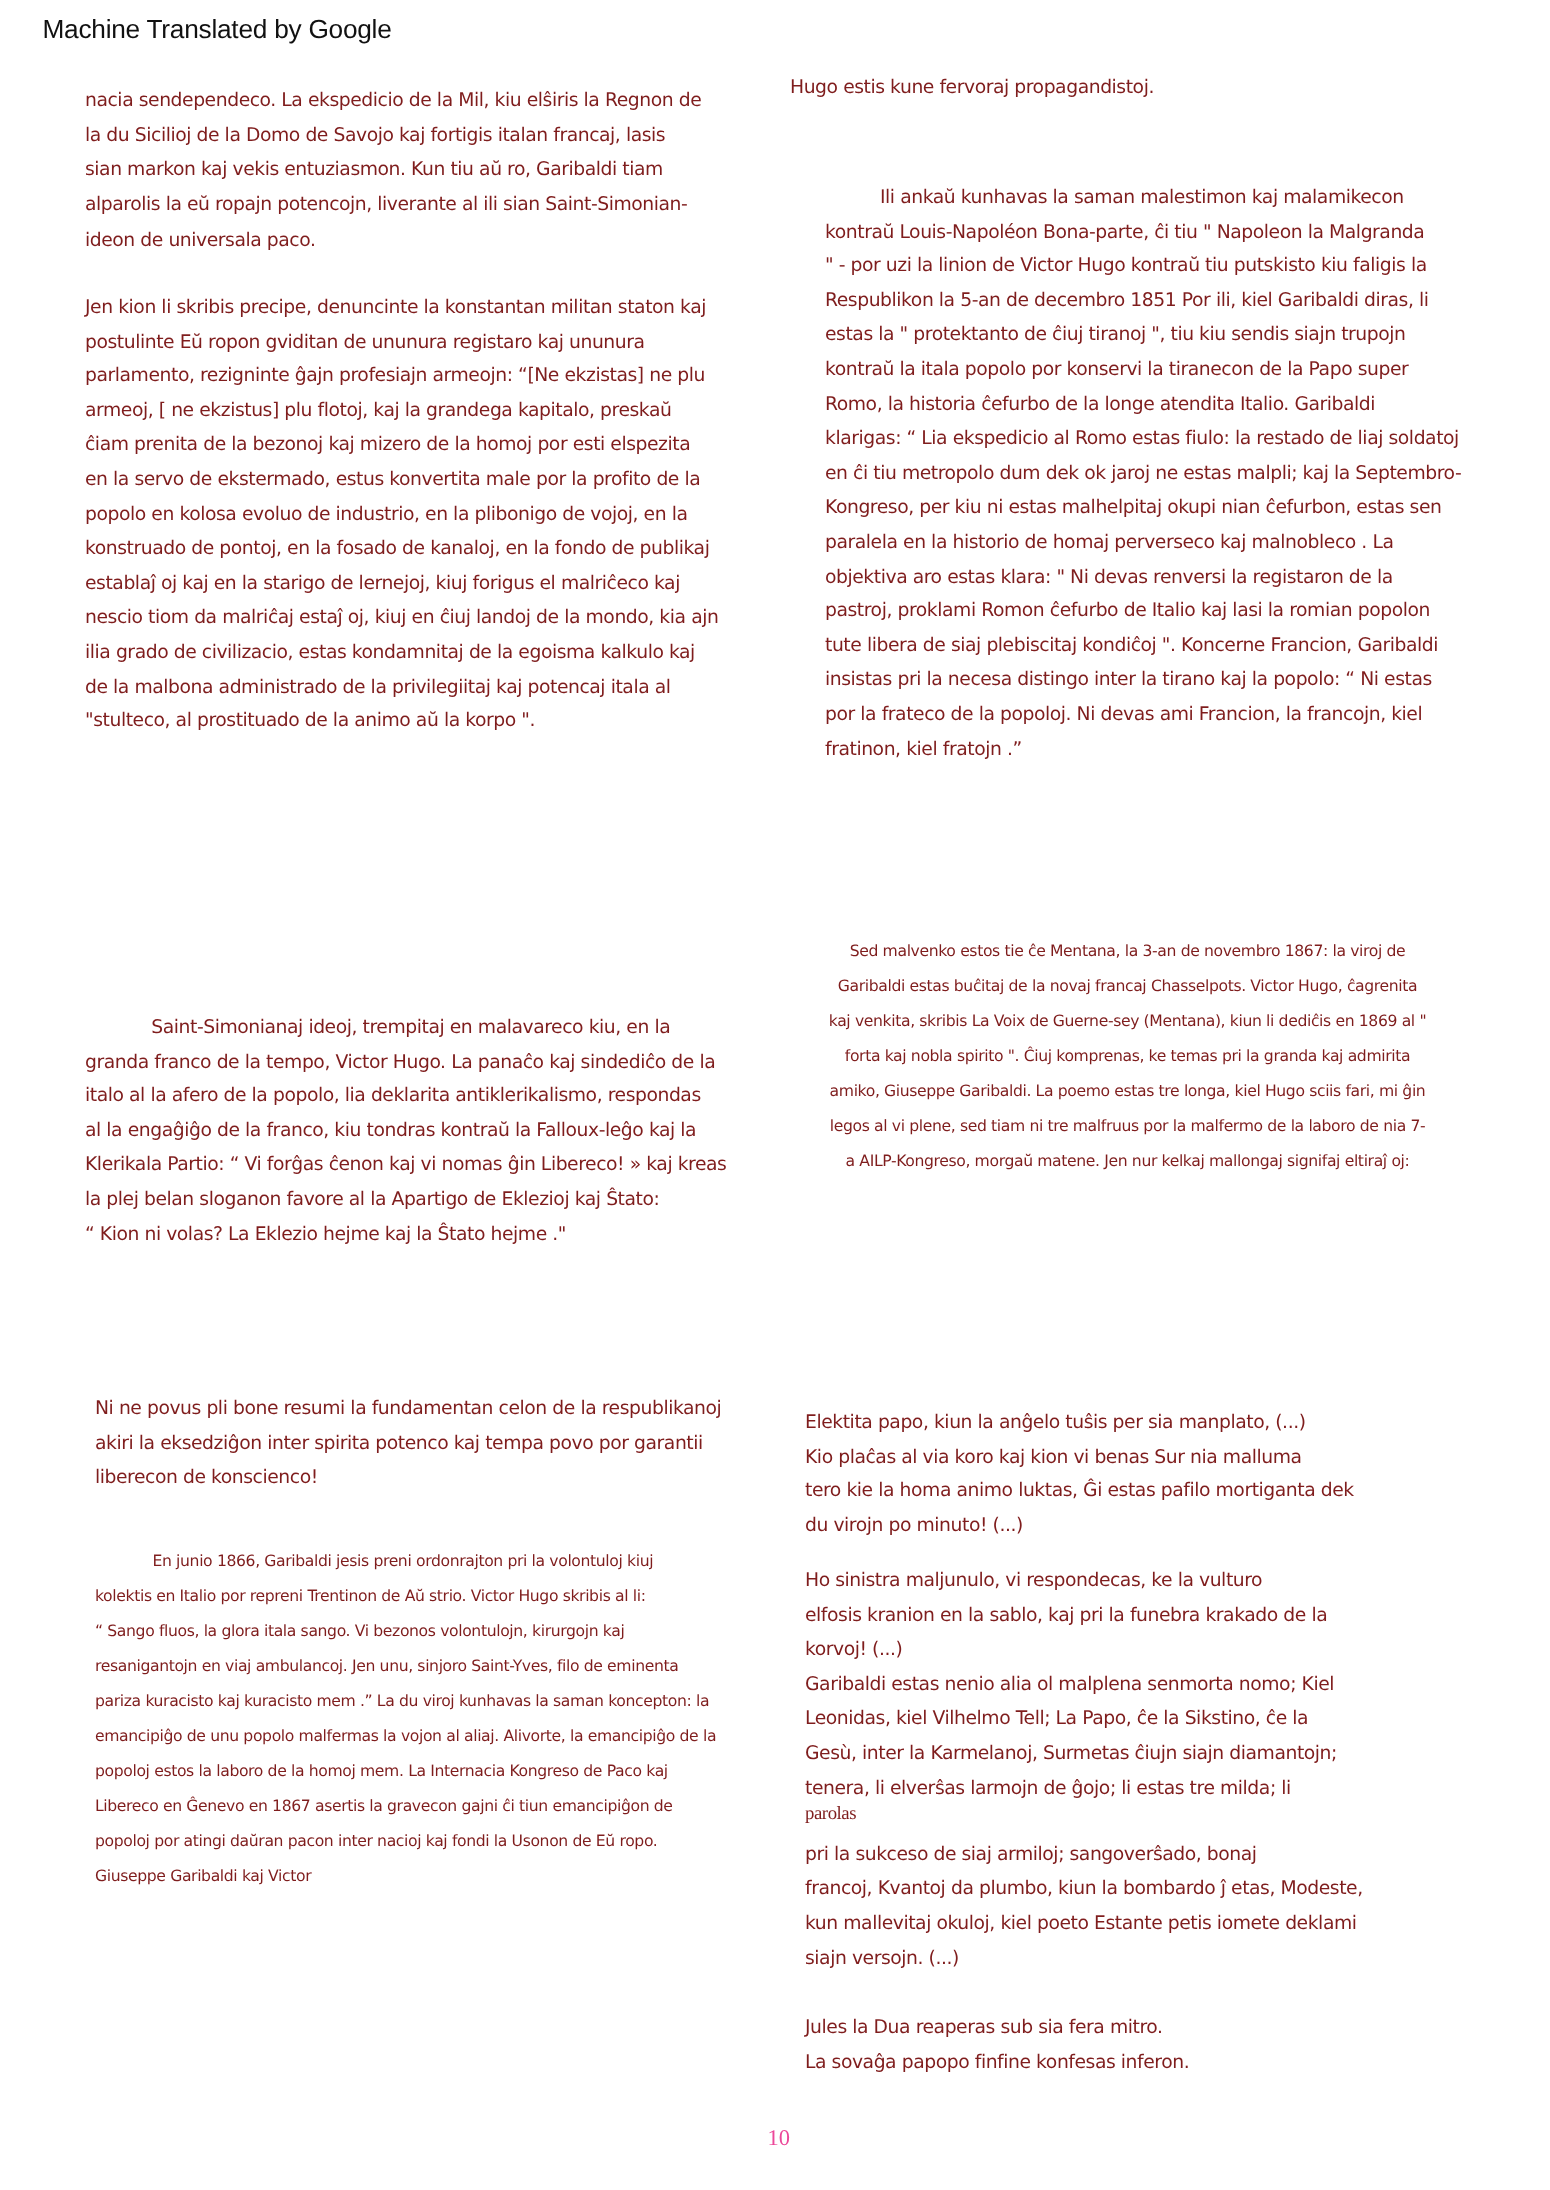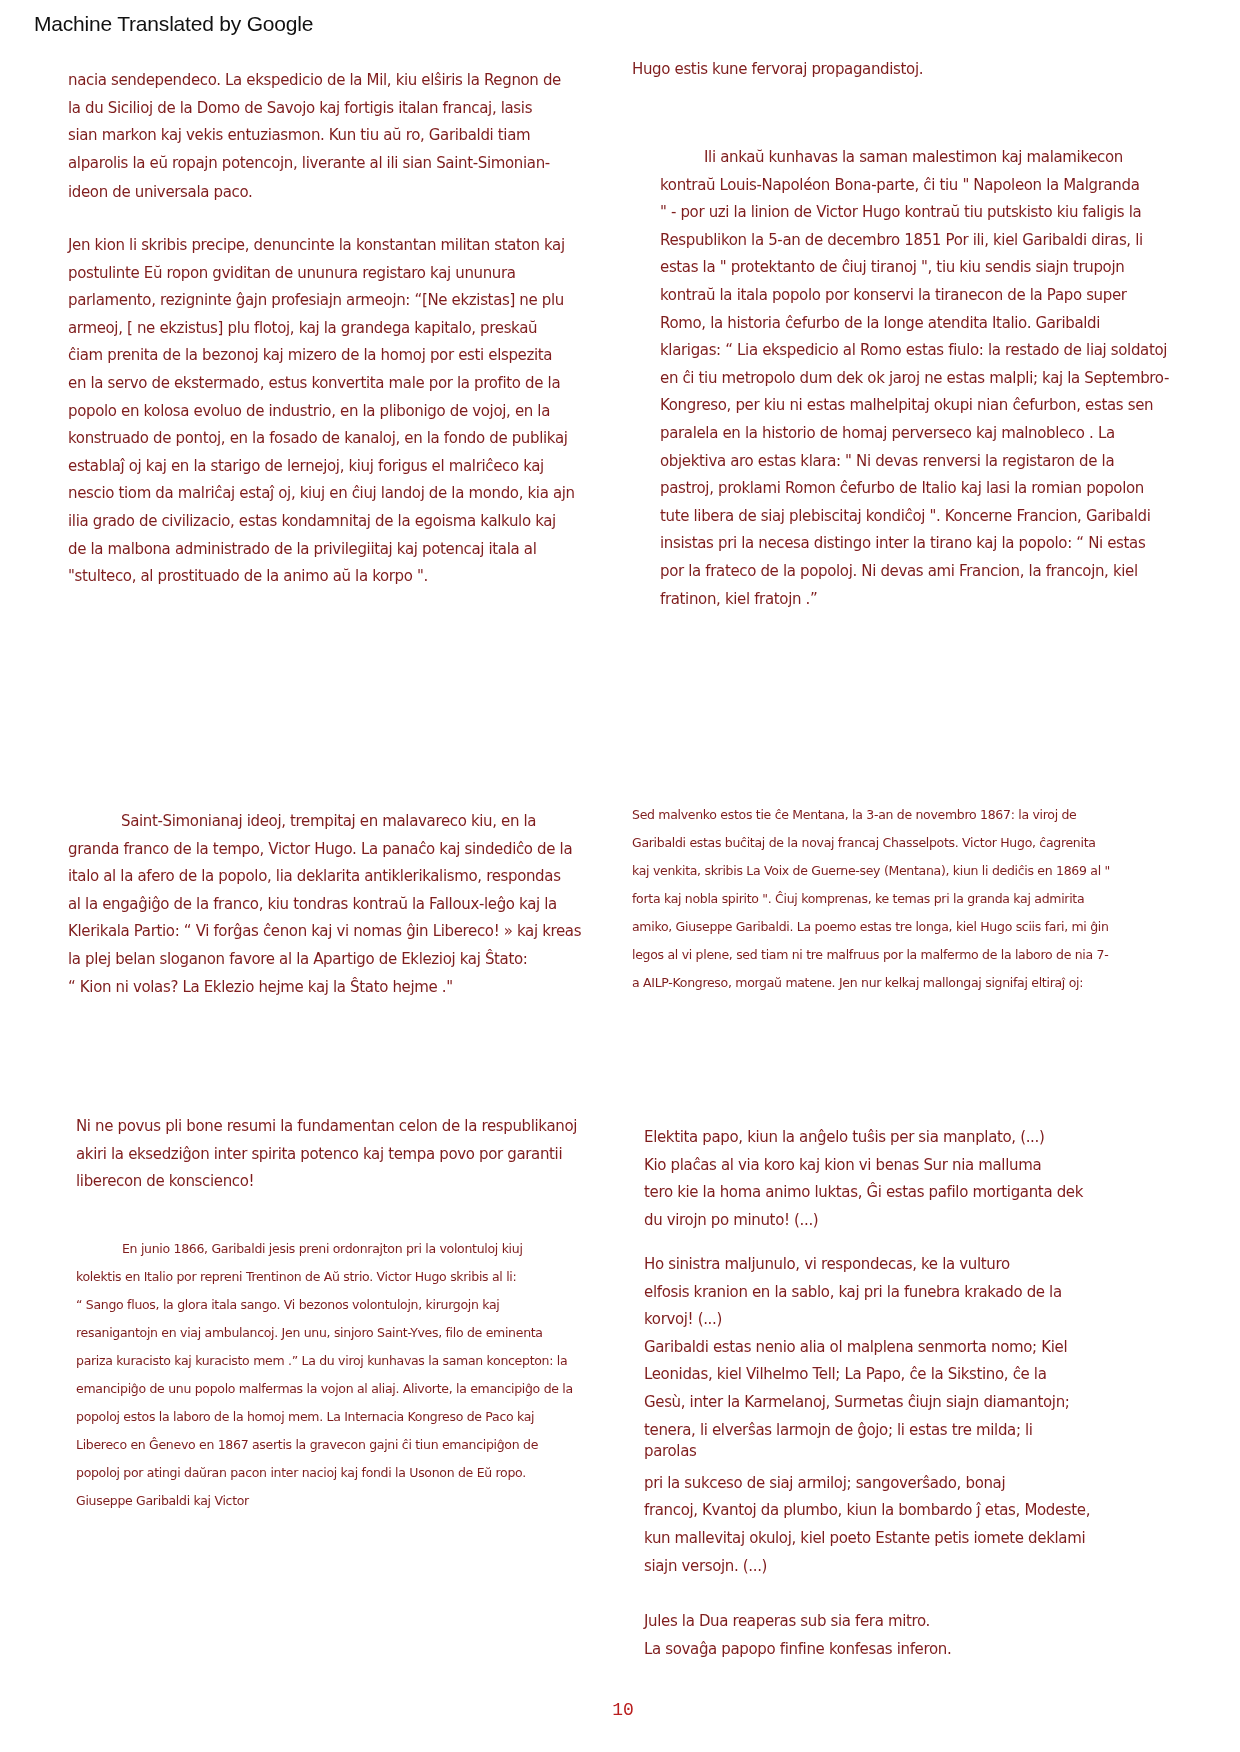--- a/index.html
+++ b/index.html
@@ -2,21 +2,21 @@
 <html><head>
 <meta charset="utf-8">
 <style>
   html, body { margin: 0; padding: 0; background: #ffffff; }
   body { width: 1240px; height: 1752px; position: relative; overflow: hidden; color: #333333; }
   .banner { position: absolute; left: 34px; top: 12px; font-family: "Liberation Sans", sans-serif; font-size: 21px; color: #111111; letter-spacing: -0.2px; }
   .blk { position: absolute; font-family: "DejaVu Sans", sans-serif; color: #7f1d1d; }
   .lg { font-size: 15px; line-height: 27.6px; letter-spacing: -0.35px; }
   .sm { font-size: 12.5px; line-height: 28px; letter-spacing: -0.3px; }
   .line { display: block; white-space: nowrap; }
-  .pnum { position: absolute; left: 608px; top: 1700px; width: 30px; text-align: center; font-family: Liberation Mono, monospace; font-size: 18px; color: #b91c1c; }
+  .pnum { position: absolute; left: 608px; top: 1700px; width: 30px; text-align: center; font-family: Liberation Serif, serif; font-size: 18px; color: #ec4899; }
 </style>
 </head>
 <body>
 
 <div class="banner">Machine Translated by Google</div>
 
 <div class="blk lg" style="left:68px; top:67px; width:500px;">
   <span class="line">nacia sendependeco. La ekspedicio de la Mil, kiu elŝiris la Regnon de</span>
   <span class="line">la du Sicilioj de la Domo de Savojo kaj fortigis italan francaj, lasis</span>
   <span class="line">sian markon kaj vekis entuziasmon. Kun tiu aŭ ro, Garibaldi tiam</span>
@@ -86,21 +86,21 @@
   <span class="line">Kongreso, per kiu ni estas malhelpitaj okupi nian ĉefurbon, estas sen</span>
   <span class="line">paralela en la historio de homaj perverseco kaj malnobleco . La</span>
   <span class="line">objektiva aro estas klara: " Ni devas renversi la registaron de la</span>
   <span class="line">pastroj, proklami Romon ĉefurbo de Italio kaj lasi la romian popolon</span>
   <span class="line">tute libera de siaj plebiscitaj kondiĉoj ". Koncerne Francion, Garibaldi</span>
   <span class="line">insistas pri la necesa distingo inter la tirano kaj la popolo: “ Ni estas</span>
   <span class="line">por la frateco de la popoloj. Ni devas ami Francion, la francojn, kiel</span>
   <span class="line">fratinon, kiel fratojn .”</span>
 </div>
 
-<div class="blk sm" style="left:632px; top:801px; width:540px;">
+<div class="blk sm" style="left:632px; top:747px; width:540px;text-align:center;">
   <span class="line">Sed malvenko estos tie ĉe Mentana, la 3-an de novembro 1867: la viroj de</span>
   <span class="line">Garibaldi estas buĉitaj de la novaj francaj Chasselpots. Victor Hugo, ĉagrenita</span>
   <span class="line">kaj venkita, skribis La Voix de Guerne-sey (Mentana), kiun li dediĉis en 1869 al "</span>
   <span class="line">forta kaj nobla spirito ". Ĉiuj komprenas, ke temas pri la granda kaj admirita</span>
   <span class="line">amiko, Giuseppe Garibaldi. La poemo estas tre longa, kiel Hugo sciis fari, mi ĝin</span>
   <span class="line">legos al vi plene, sed tiam ni tre malfruus por la malfermo de la laboro de nia 7-</span>
   <span class="line">a AILP-Kongreso, morgaŭ  matene. Jen nur kelkaj mallongaj signifaj eltiraĵ oj:</span>
 </div>
 
 <div class="blk lg" style="left:644px; top:1124px; width:520px;">
@@ -111,21 +111,21 @@
 </div>
 
 <div class="blk lg" style="left:644px; top:1251px; width:520px;">
   <span class="line">Ho sinistra maljunulo, vi respondecas, ke la vulturo</span>
   <span class="line">elfosis kranion en la sablo, kaj pri la funebra krakado de la</span>
   <span class="line">korvoj! (...)</span>
   <span class="line">Garibaldi estas nenio alia ol malplena senmorta nomo; Kiel</span>
   <span class="line">Leonidas, kiel Vilhelmo Tell; La Papo, ĉe la Sikstino, ĉe la</span>
   <span class="line">Gesù, inter la Karmelanoj, Surmetas ĉiujn siajn diamantojn;</span>
   <span class="line">tenera, li elverŝas larmojn de ĝojo; li estas tre milda; li</span>
-  <span class="line" style="margin-top:-6px;">parolas</span>
+  <span class="line" style="margin-top:-6px;font-family:Liberation Serif, serif;">parolas</span>
   <span class="line" style="margin-top:4px;">pri la sukceso de siaj armiloj; sangoverŝado, bonaj</span>
   <span class="line">francoj, Kvantoj da plumbo, kiun la bombardo ĵ etas, Modeste,</span>
   <span class="line">kun mallevitaj okuloj, kiel poeto Estante petis iomete deklami</span>
   <span class="line">siajn versojn. (...)</span>
 </div>
 
 <div class="blk lg" style="left:644px; top:1608px; width:520px;">
   <span class="line">Jules la Dua reaperas sub sia fera mitro.</span>
   <span class="line">La sovaĝa papopo finfine konfesas inferon.</span>
 </div>

